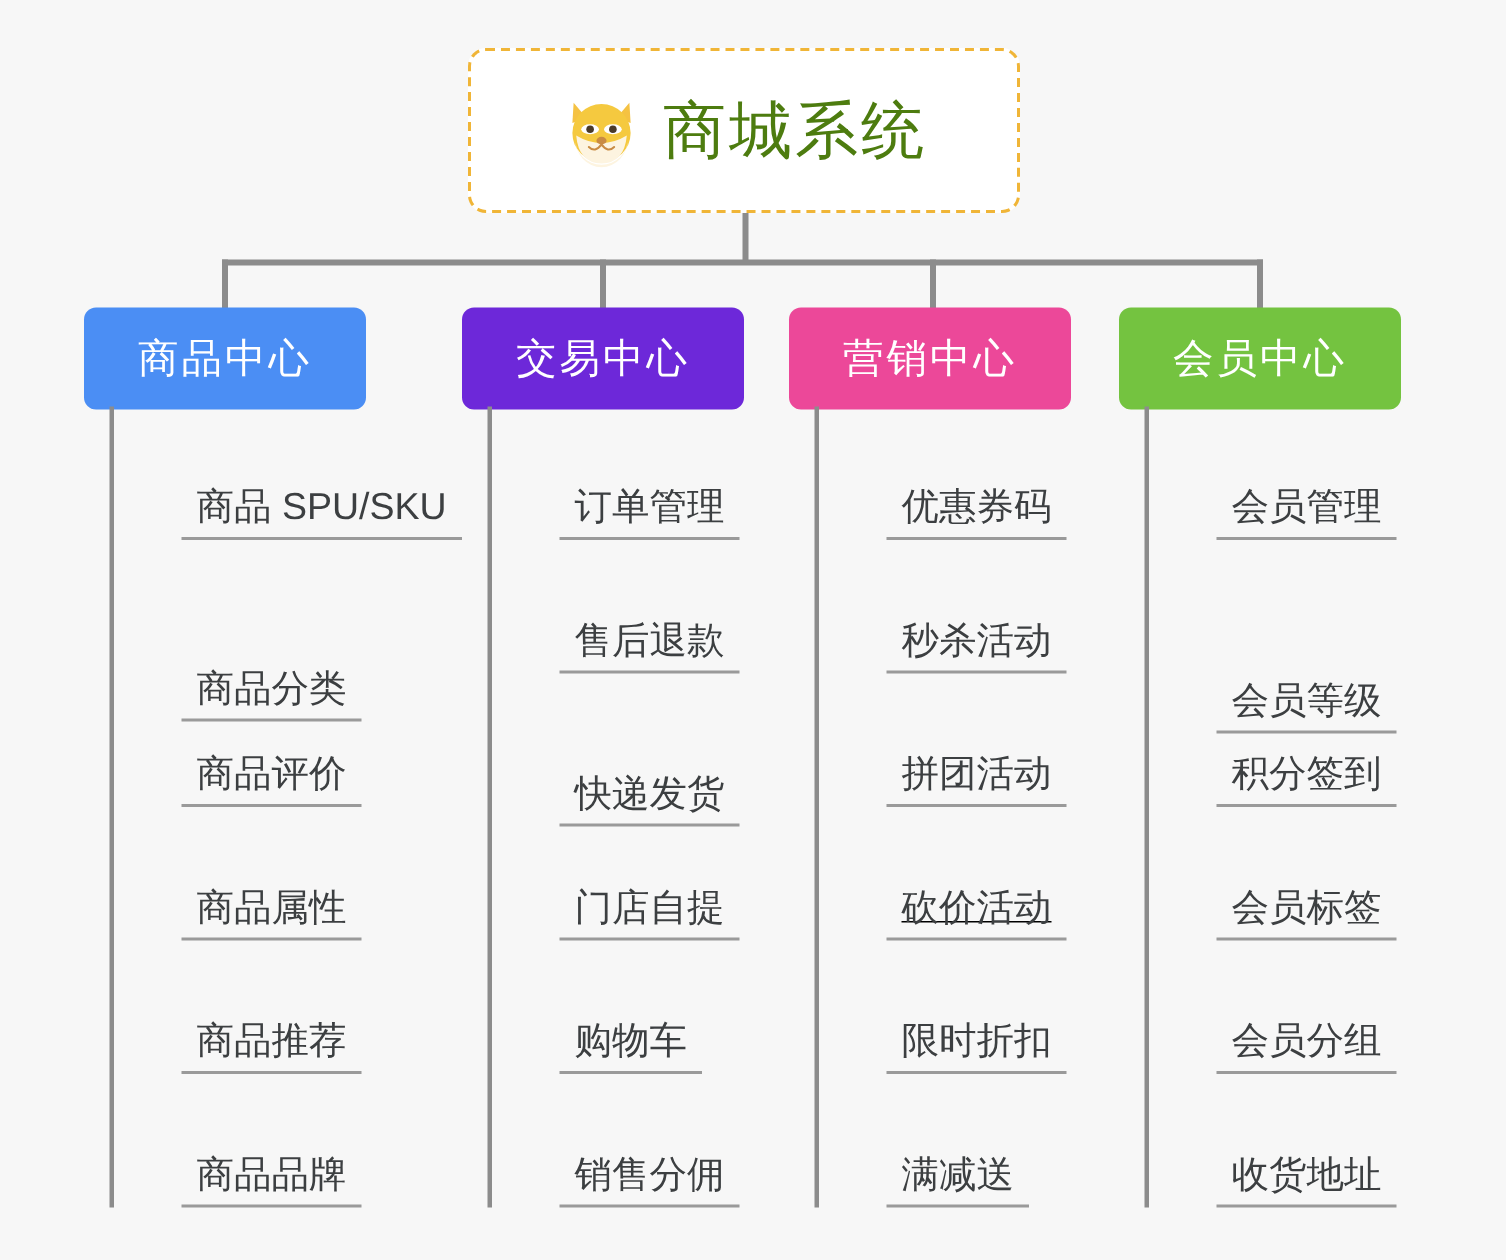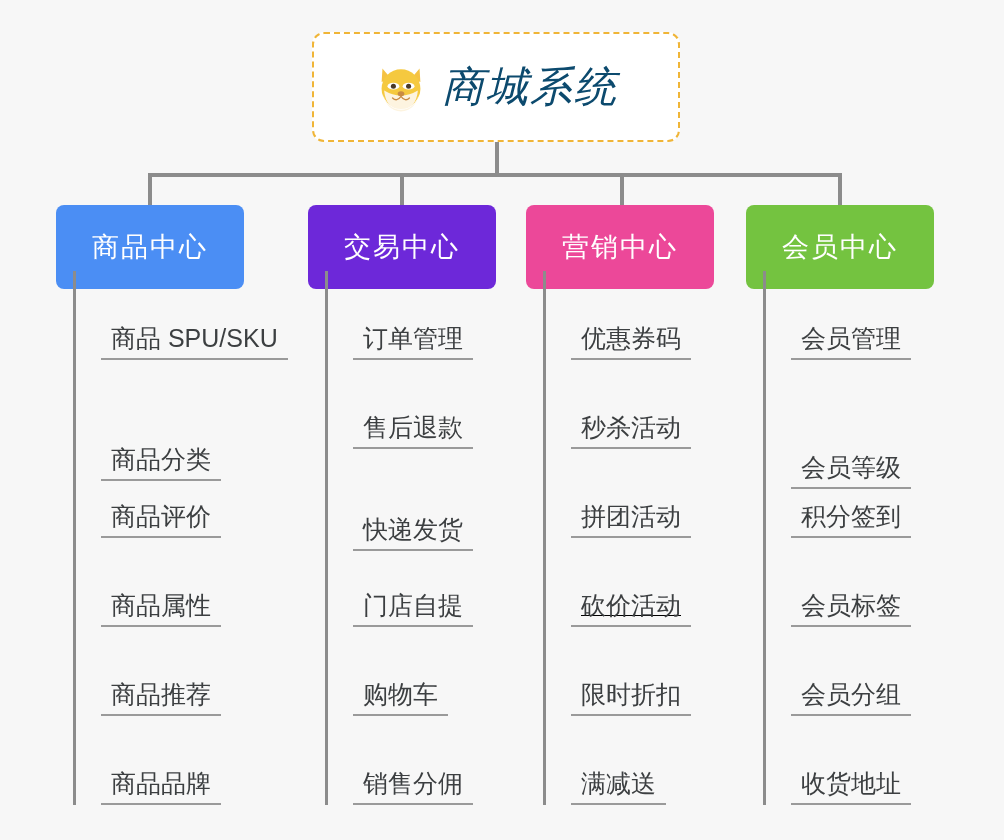--- a/index.html
+++ b/index.html
@@ -57,21 +57,21 @@
     background: #8c8c8c;
   }
   .conn-v { width: 4px; }
   .conn-h { height: 4px; }
 
   
   .category {
     position: absolute;
     top: 205px;
     width: 188px;
-    height: 84px;
+    height: 68px;
     border-radius: 8px;
     box-sizing: border-box;
     display: flex;
     align-items: center;
     justify-content: center;
   }
   .category-label {
     font-size: 27px;
     color: #ffffff;
     letter-spacing: 2px;
@@ -91,21 +91,21 @@
     width: 3px;
     background: #8c8c8c;
   }
   .leaf {
     position: absolute;
     left: 0px;
     height: 89px;
     box-sizing: border-box;
     display: flex;
     align-items: flex-end;
-    padding-left: 28px;
+    padding-left: 48px;
   }
   .leaf-inner {
     border-bottom: 2px solid #9a9a9a;
     padding: 0 10px 6px 10px;
     white-space: nowrap;
   }
   .leaf-label {
     font-size: 25px;
     color: #3c3f41;
     line-height: 1.1;
@@ -124,21 +124,21 @@
       <circle cx="32" cy="34" r="23" fill="#f5c93f"></circle>
       <path d="M11 38 a21 21 0 0 0 42 0 a21 23 0 0 1 -42 0 Z" fill="#fdf4e0"></path>
       <path d="M12 36 q20 12 40 0 q-2 22 -20 22 q-18 0 -20 -22 Z" fill="#fdf4e0"></path>
       <ellipse cx="23" cy="31" rx="7" ry="4" fill="#ffffff"></ellipse>
       <ellipse cx="41" cy="31" rx="7" ry="4" fill="#ffffff"></ellipse>
       <ellipse cx="23" cy="31" rx="3" ry="3" fill="#4a3a28"></ellipse>
       <ellipse cx="41" cy="31" rx="3" ry="3" fill="#4a3a28"></ellipse>
       <ellipse cx="32" cy="40" rx="4" ry="3" fill="#c98b43"></ellipse>
       <path d="M32 43 q-5 7 -10 2 M32 43 q5 7 10 2" stroke="#c98b43" stroke-width="1.6" fill="none" stroke-linecap="round"></path>
     </svg>
-    <span class="root-title" style="color: #0c4a6e; font-style: italic;">商城系统</span>
+    <span class="root-title" style="color: #4d7c0f;">商城系统</span>
   </div>
 
   <div class="conn conn-v" style="left: 495px; top: 142px; height: 34px; background: rgb(140, 140, 140);"></div>
   <div class="conn conn-h" style="left: 148px; top: 173px; width: 694px; background: rgb(140, 140, 140);"></div>
 
   <div class="conn conn-v" style="left: 148px; top: 173px; height: 33px; background: rgb(140, 140, 140);"></div>
   <div class="conn conn-v" style="left: 400px; top: 173px; height: 33px; background: rgb(140, 140, 140);"></div>
   <div class="conn conn-v" style="left: 620px; top: 173px; height: 33px; background: rgb(140, 140, 140);"></div>
   <div class="conn conn-v" style="left: 838px; top: 173px; height: 33px; background: rgb(140, 140, 140);"></div>
 

